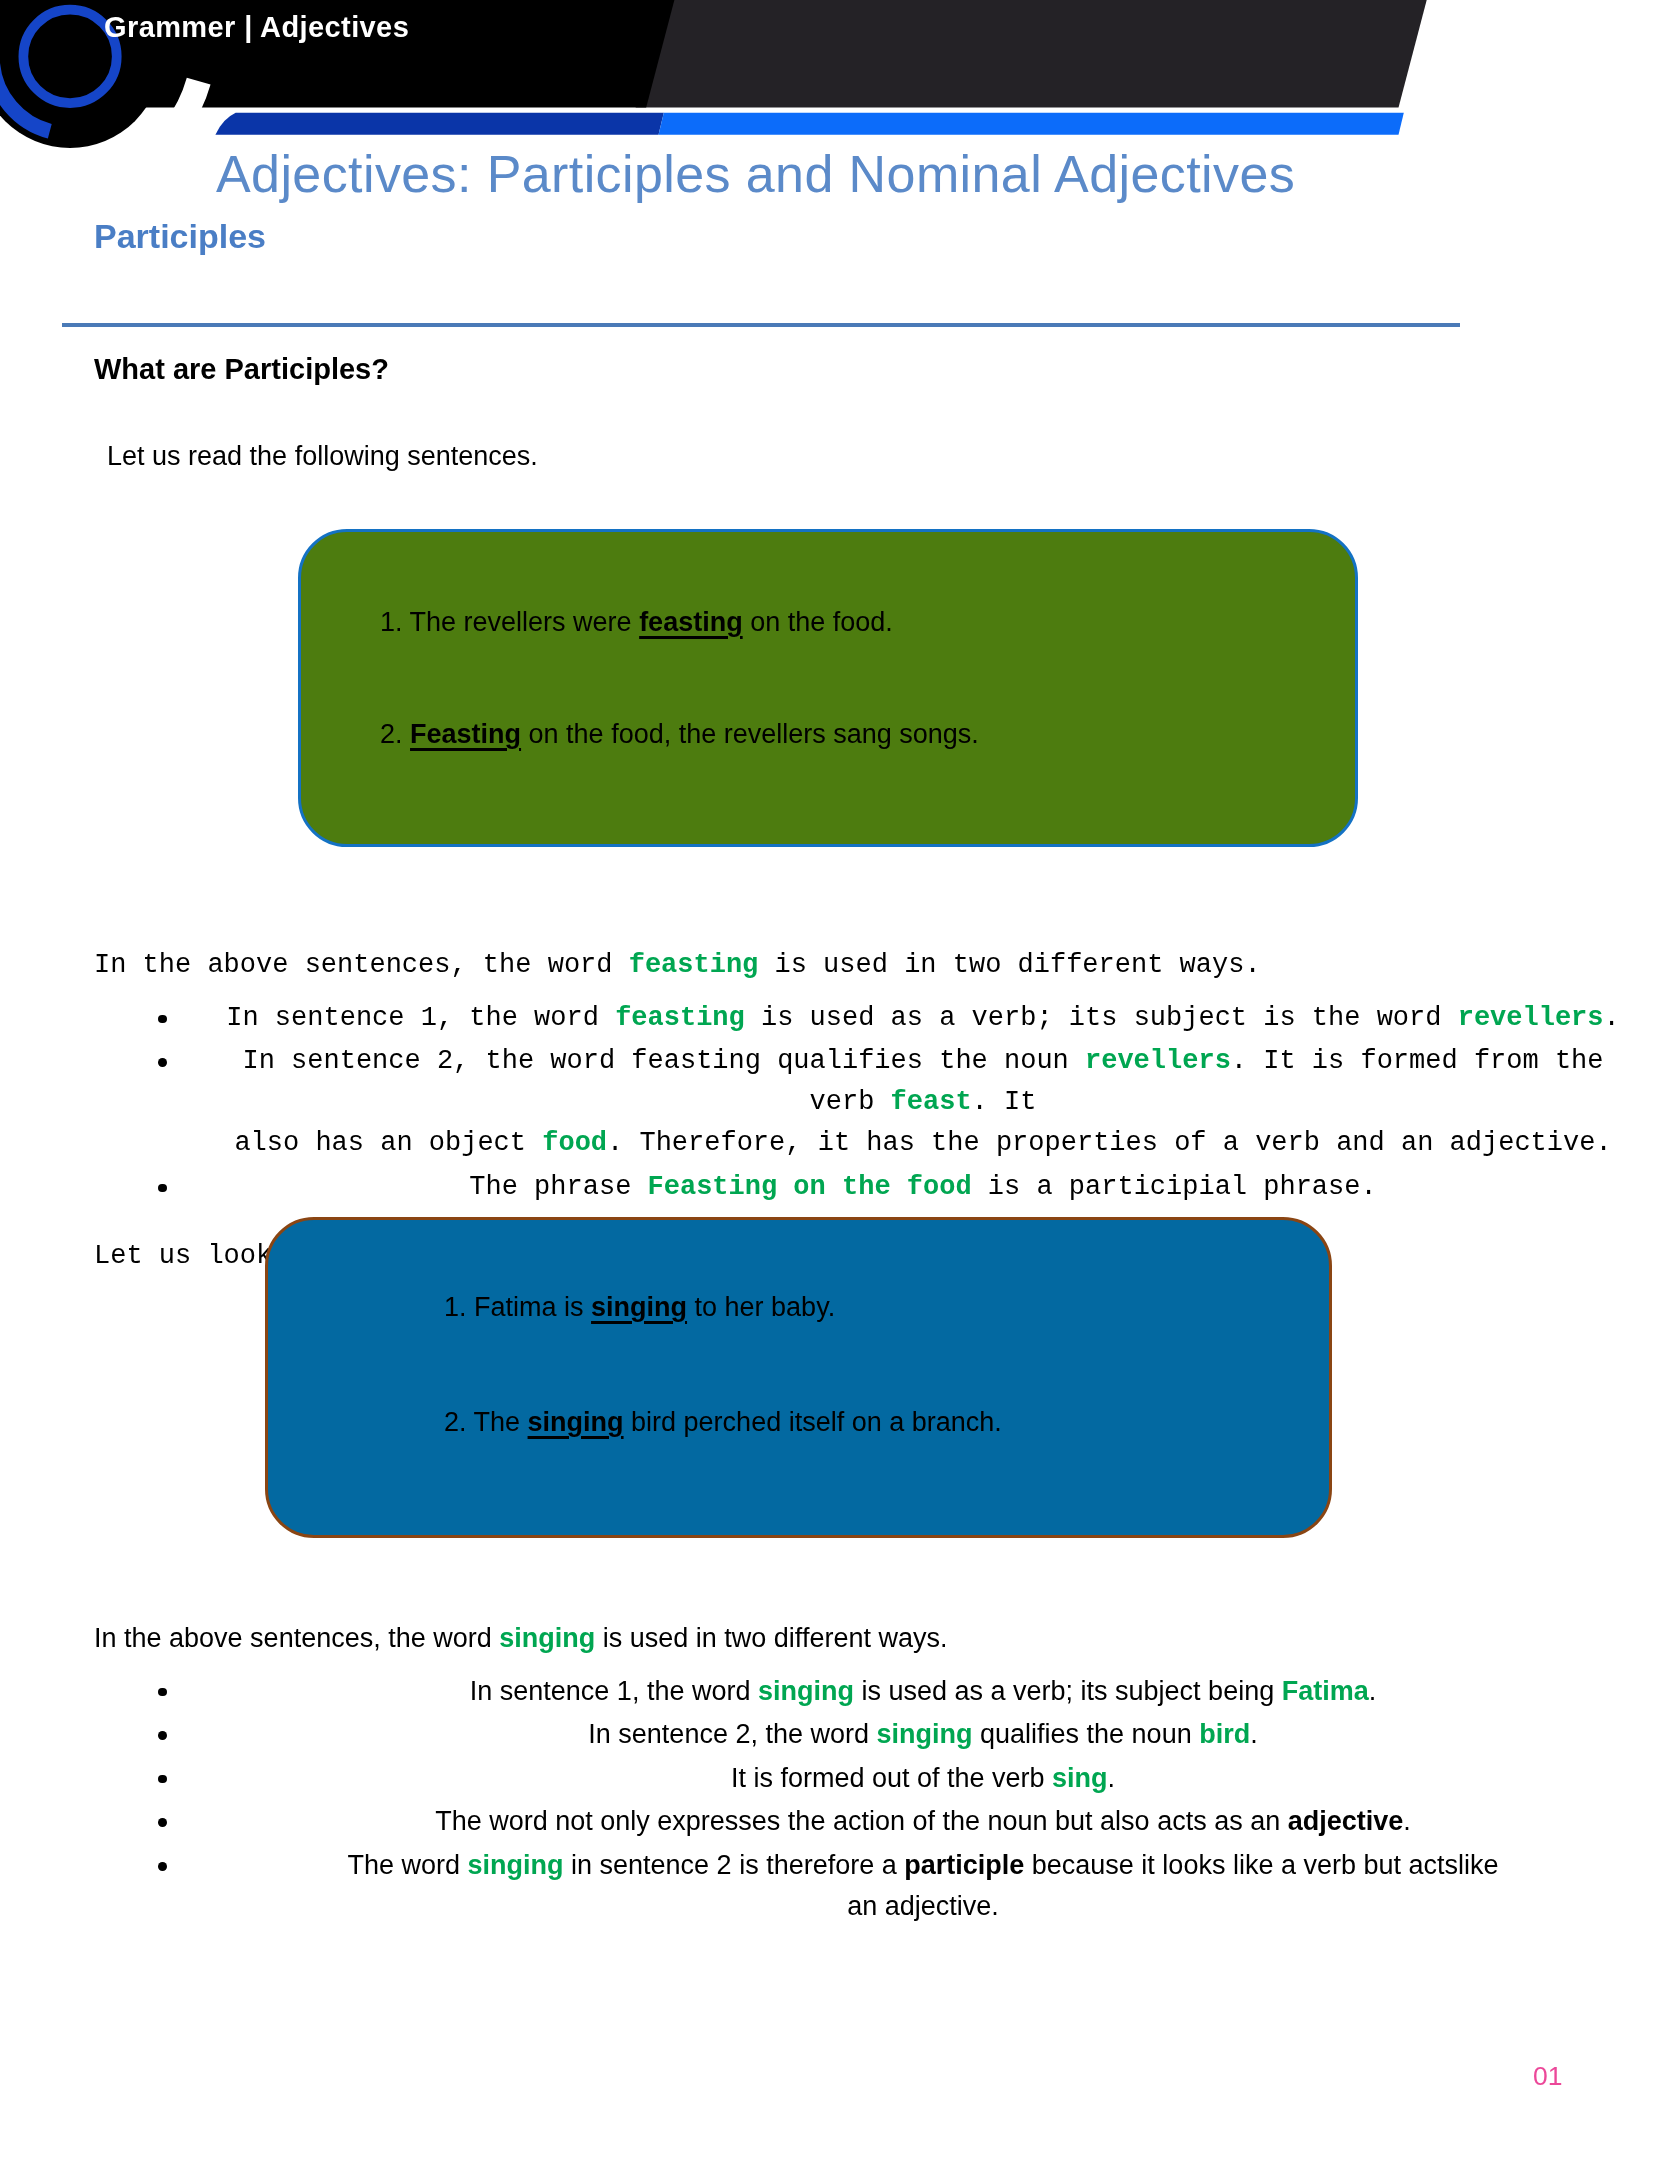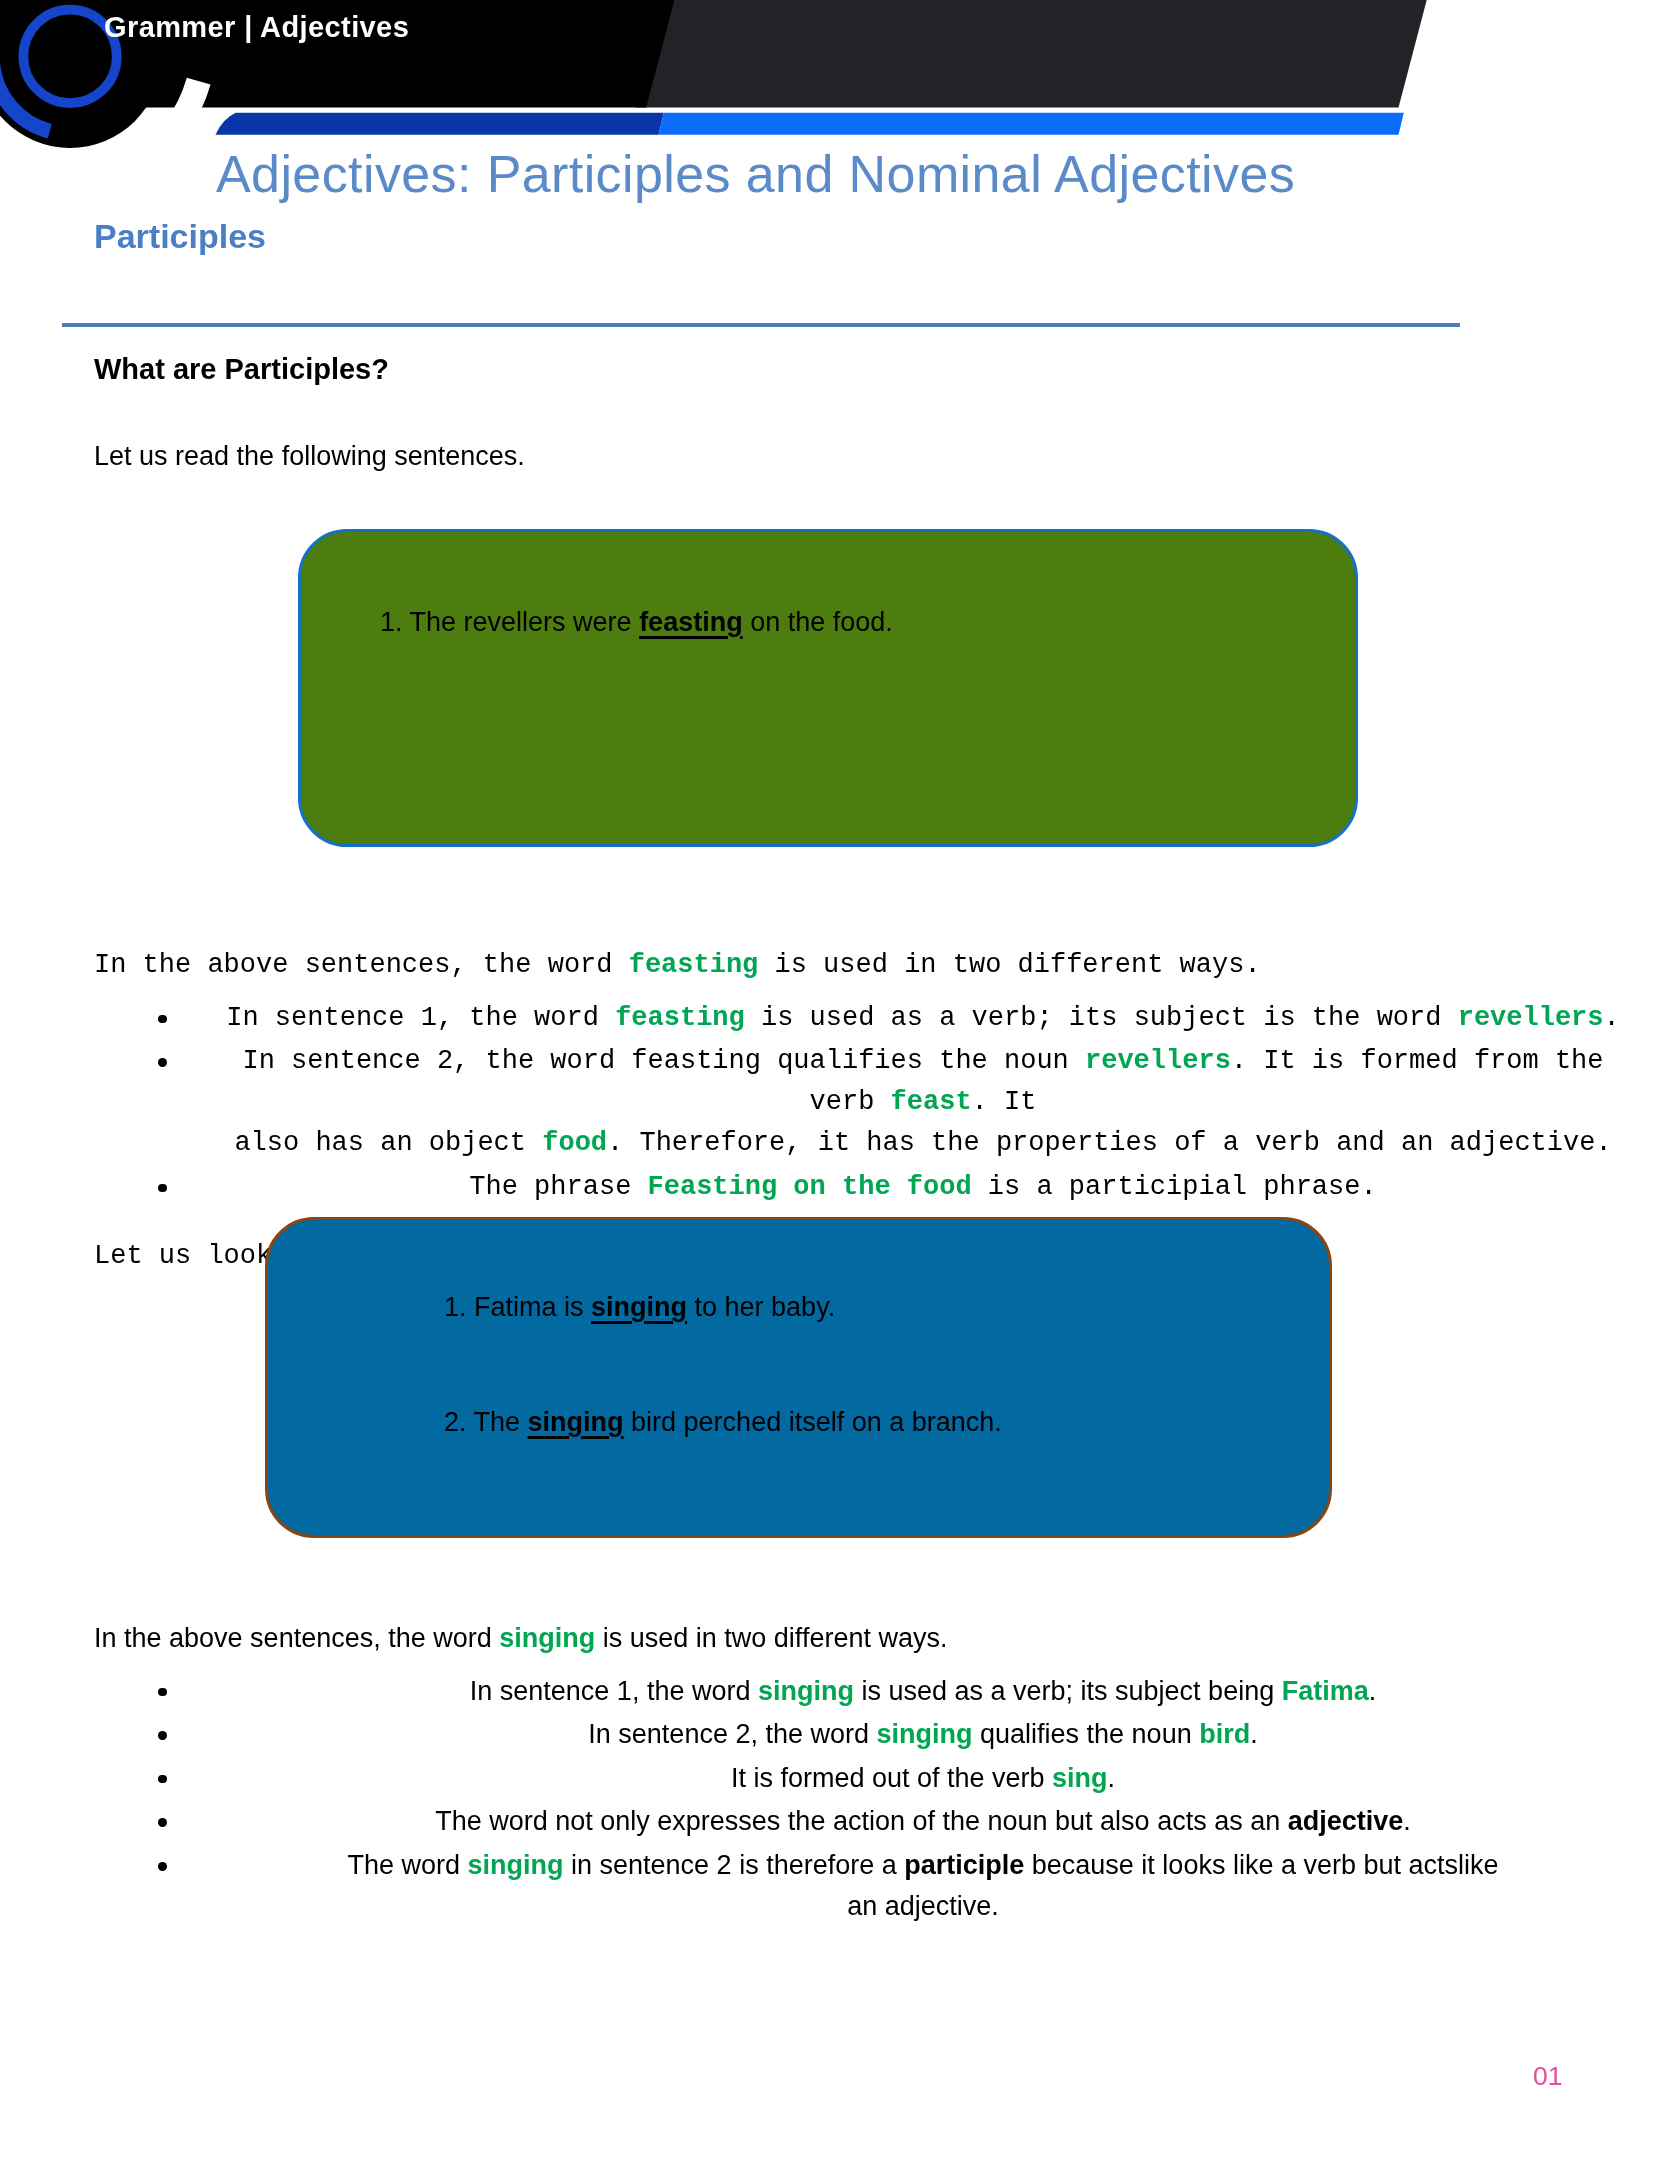--- a/index.html
+++ b/index.html
@@ -29,21 +29,21 @@
     width: 1398px; height: 4.4px; background: #4a7ab7;
   }
   .sub-heading {
     position: absolute; top: 353px; left: 94px;
     font-size: 29px; font-weight: 700; color: #000;
   }
   .intro-text {
     position: absolute; left: 94px;
     font-size: 27px; color: #000;
   }
-  .intro-1 { top: 441px; }
+  .intro-1 { top: 441px; margin-left: 13px; }
   .example-box {
     position: absolute; border-radius: 49px; border: 3.5px solid;
   }
   .box-1 {
     top: 529px; left: 298px; width: 1060px; height: 318px;
     background: #4d7c0f; border-color: #1472c4;
   }
   .box-2 {
     top: 1217px; left: 265px; width: 1067px; height: 321px;
     background: #0369a1; border-color: #8a4513;
@@ -108,20 +108,21 @@
 <div class="section-heading">Participles</div>
 
 <div class="divider"></div>
 
 <div class="sub-heading">What are Participles?</div>
 
 <div class="intro-text intro-1">Let us read the following sentences.</div>
 
 <div class="example-box box-1">
   <div class="box-line bl-1"><span>1. The revellers were </span><span class="seg-u">feasting</span><span> on the food.</span></div>
+  <div class="box-line bl-2"><span>2. </span><span class="seg-u">Feasting</span><span> on the food, the revellers sang songs.</span></div>
 </div>
 
 <div class="analysis analysis-1">
   <p class="lead"><span>In the above sentences, the word </span><span class="seg-g">feasting</span><span> is used in two different ways.</span></p>
   <ul>
     <li><span>In sentence 1, the word </span><span class="seg-g">feasting</span><span> is used as a verb; its subject is the word </span><span class="seg-g">revellers</span><span>.</span></li>
     <li><span>In sentence 2, the word feasting qualifies the noun </span><span class="seg-g">revellers</span><span>. It is formed from the verb </span><span class="seg-g">feast</span><span>. It</span><br><span>also has an object </span><span class="seg-g">food</span><span>. Therefore, it has the properties of a verb and an adjective.</span></li>
     <li><span>The phrase </span><span class="seg-g">Feasting on the food</span><span> is a participial phrase.</span></li>
   </ul>
   <p class="more-examples">Let us look at more examples.</p>

